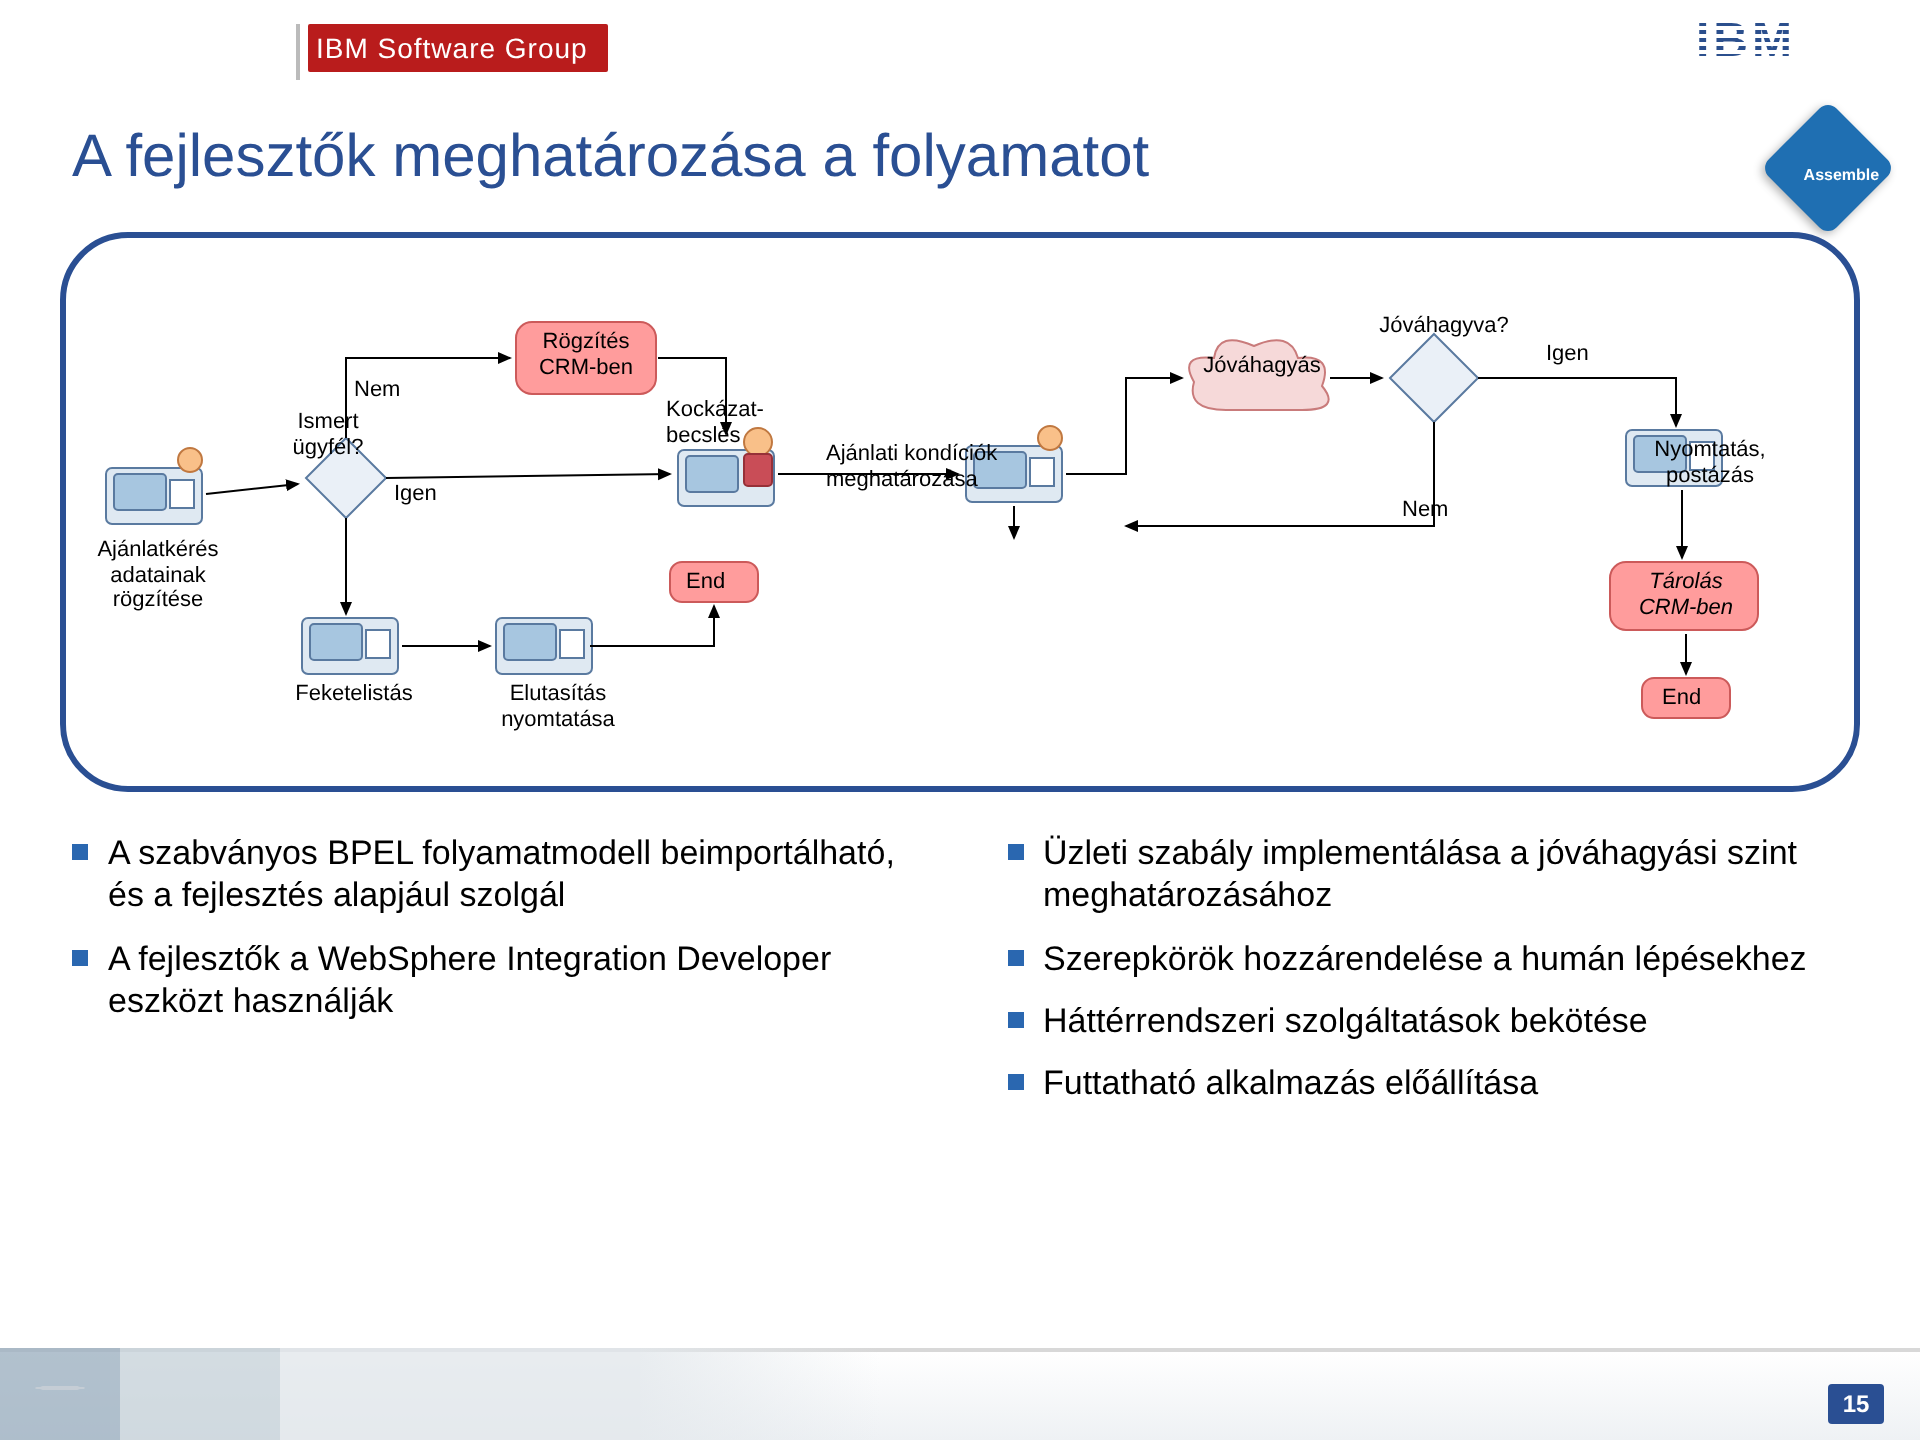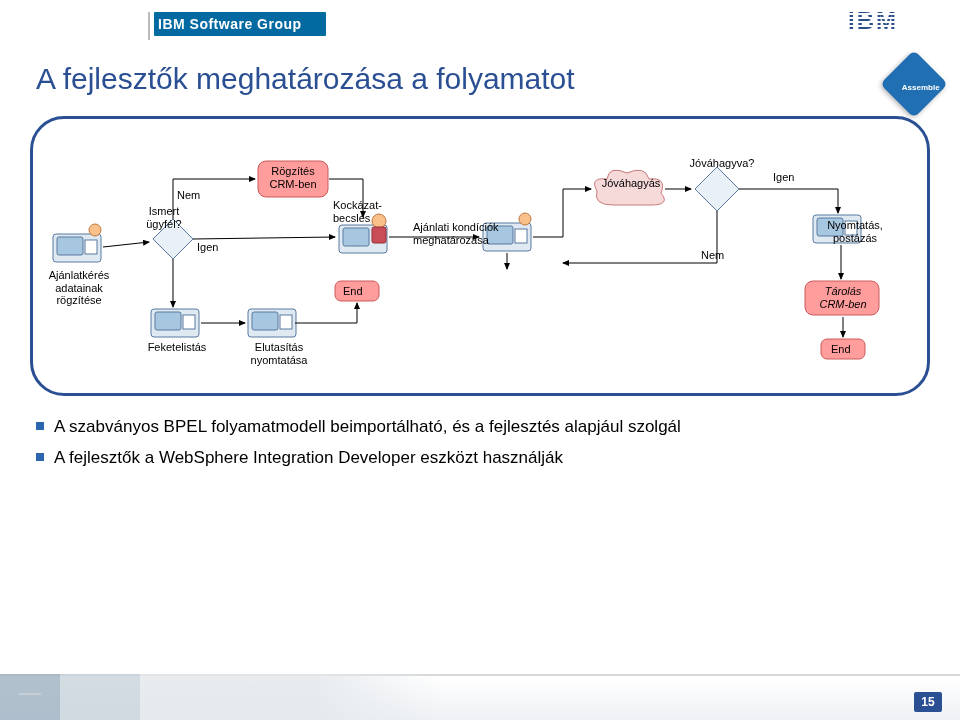--- a/index.html
+++ b/index.html
@@ -21,28 +21,27 @@
     position: absolute;
     left: 148px;
     bottom: 0;
     width: 2px;
     height: 28px;
     background: #bbb;
   }
   .group-label {
     font-size: 14px;
     color: #fff;
-    background: #0369a1;
-    padding: 4px 24px 4px 4px;
+    background: #b91c1c;
+    padding: 4px 10px 4px 4px;
     position: absolute;
     left: 154px;
     bottom: 4px;
     border-radius: 1px;
     letter-spacing: .5px;
-    font-weight: bold;
   }
   .header .logo {
     position: absolute;
     right: 22px;
     top: 4px;
     display: flex;
     align-items: center;
   }
   .ibm-text {
     position: absolute;
@@ -309,19 +308,27 @@
   <div class="node-label" style="left:798px; top:224px;">End</div>
 </div>
 
 <div class="bullets-row">
   <div class="bullets-col">
     <ul>
       <li>A szabványos BPEL folyamatmodell beimportálható, és a fejlesztés alapjául szolgál</li>
       <li>A fejlesztők a WebSphere Integration Developer eszközt használják</li>
     </ul>
   </div>
+  <div class="bullets-col">
+    <ul>
+      <li>Üzleti szabály implementálása a jóváhagyási szint meghatározásához</li>
+      <li>Szerepkörök hozzárendelése a humán lépésekhez</li>
+      <li>Háttérrendszeri szolgáltatások bekötése</li>
+      <li>Futtatható alkalmazás előállítása</li>
+    </ul>
+  </div>
 </div>
 
 <div class="footer">
   <div class="footer-img"></div>
   <div class="footer-right-fade"></div>
   <div class="page-number">15</div>
 </div>
 
 </body></html>

